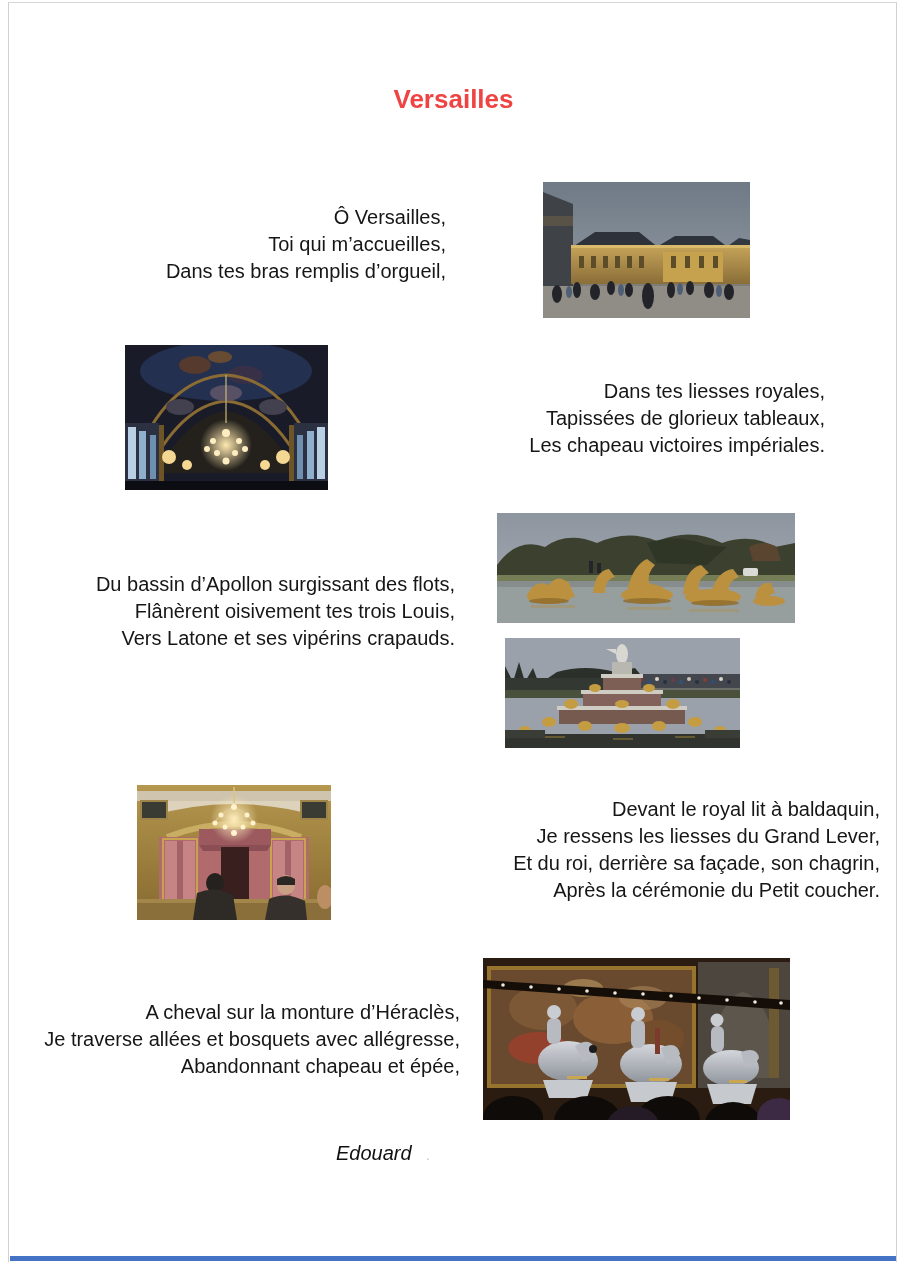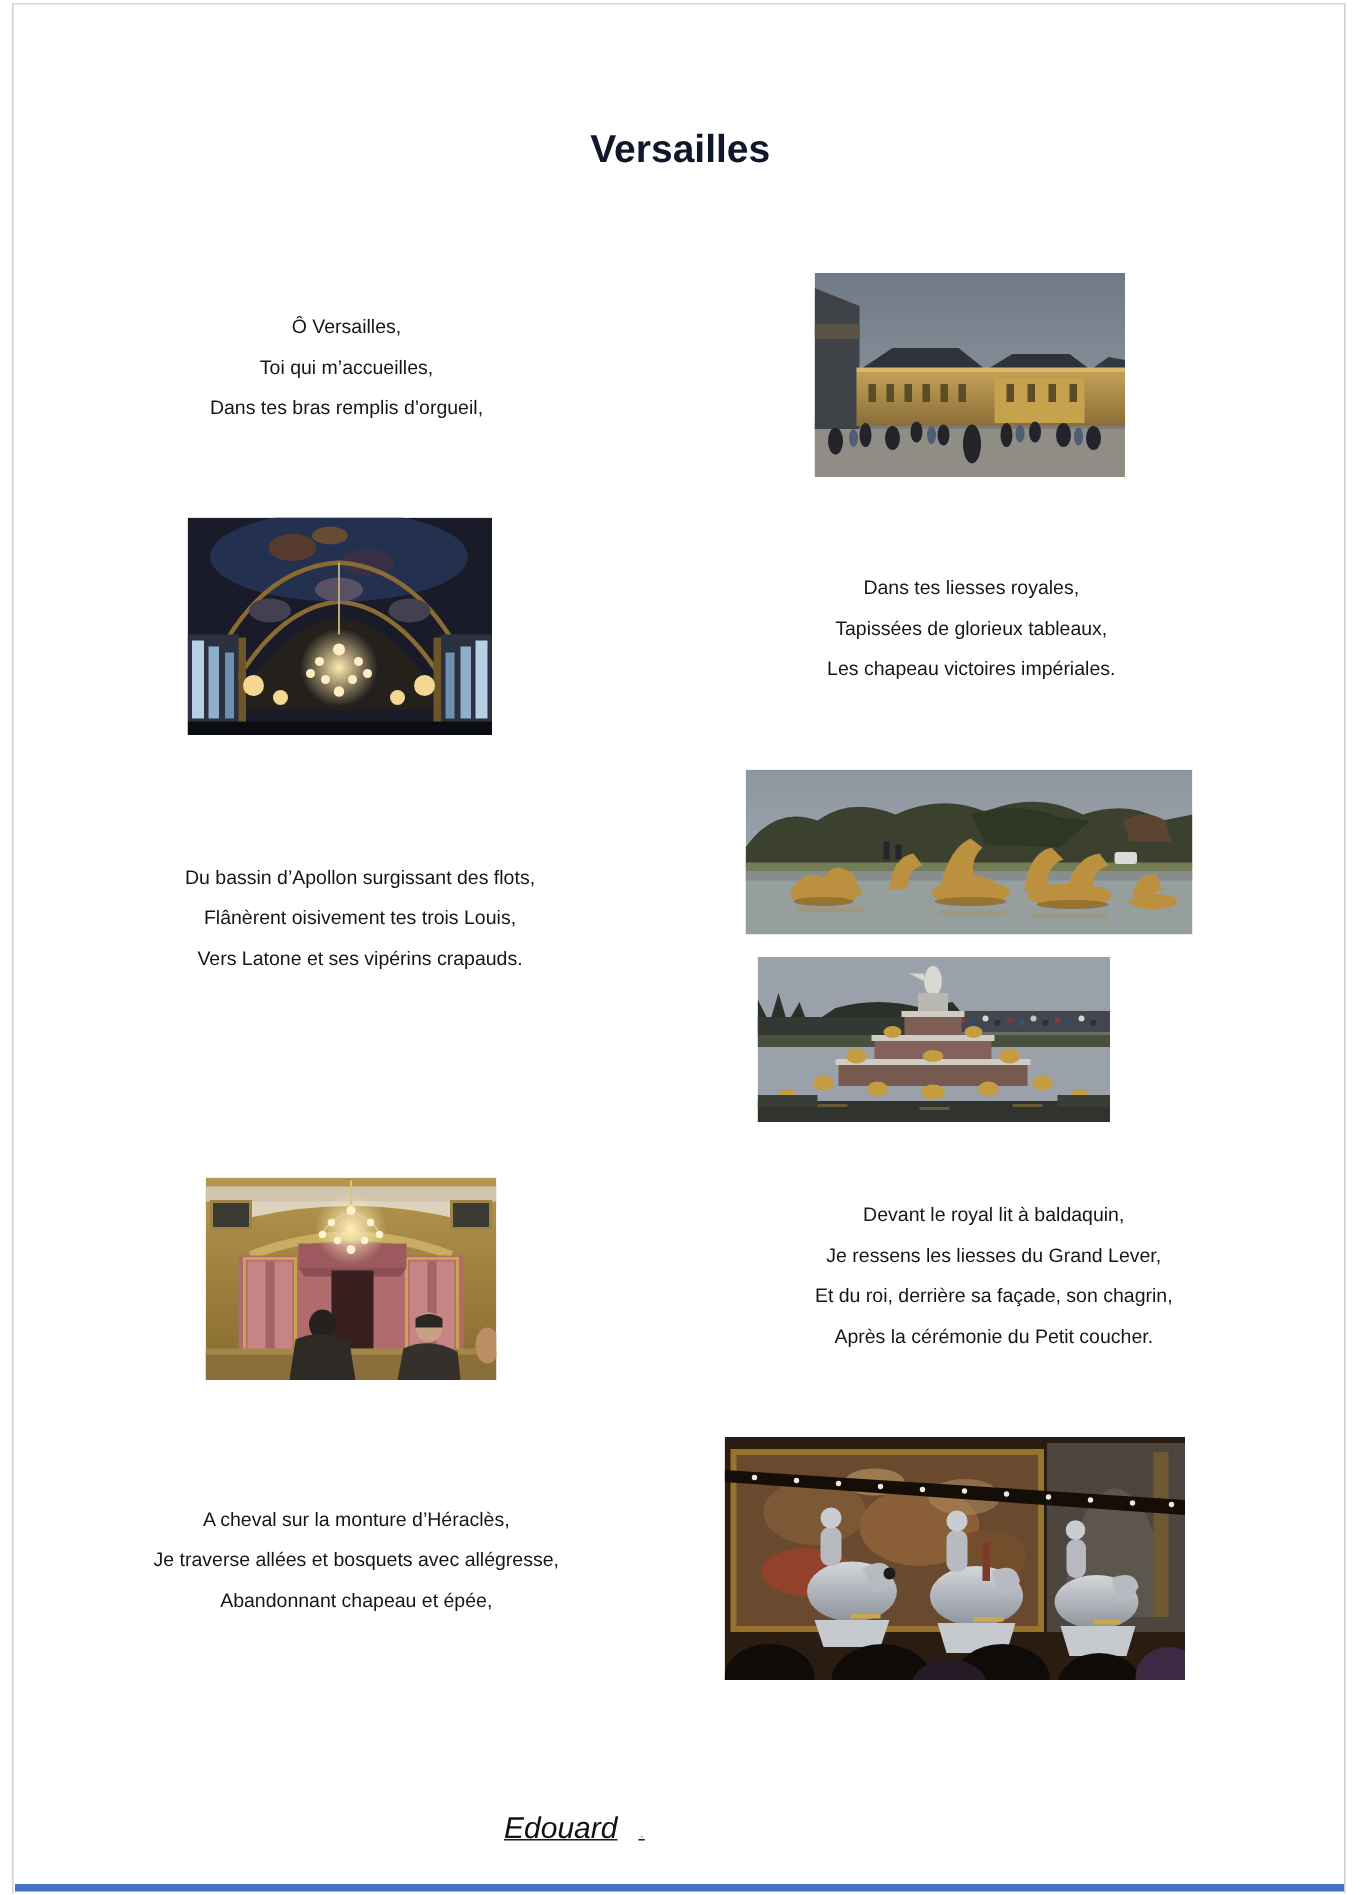--- a/index.html
+++ b/index.html
@@ -7,37 +7,37 @@
     width:907px;height:1263px;position:relative;background:#ffffff;
     font-family:"Liberation Sans","DejaVu Sans",sans-serif;color:#1a1a1a;overflow:hidden;
   }
   .page-frame{
     position:absolute;left:8px;top:2px;width:889px;height:1260px;
     border-top:1px solid #d8d8d8;border-left:1px solid #d0d0d0;border-right:1px solid #d0d0d0;
     background:#ffffff;box-sizing:border-box;
   }
   .title{
     position:absolute;left:0;top:84px;width:907px;margin:0;
-    font-size:26px;font-weight:700;text-align:center;color:#0f172a;
+    font-size:26px;font-weight:700;text-align:center;color:#ef4444;
   }
-  .stanza{position:absolute;text-align:center;font-size:13px;line-height:27px;color:#161616;}
+  .stanza{position:absolute;text-align:right;font-size:20px;line-height:27px;color:#161616;}
   .s1{left:16px;top:204px;width:430px;}
   .s2{left:470px;top:378px;width:355px;}
   .s3{left:25px;top:571px;width:430px;}
   .s4{left:445px;top:796px;width:435px;}
   .s5{left:15px;top:999px;width:445px;}
   figure.photo{position:absolute;margin:0;padding:0;overflow:hidden;}
   figure.photo svg{display:block;width:100%;height:100%;}
   .p1{left:543px;top:182px;width:207px;height:136px;}
   .p2{left:125px;top:345px;width:203px;height:145px;}
   .p3{left:497px;top:513px;width:298px;height:110px;}
   .p4{left:505px;top:638px;width:235px;height:110px;}
   .p5{left:137px;top:785px;width:194px;height:135px;}
   .p6{left:483px;top:958px;width:307px;height:162px;}
-  .signature-row{position:absolute;left:336px;top:1208px;white-space:nowrap;text-decoration:underline;}
+  .signature-row{position:absolute;left:336px;top:1142px;white-space:nowrap;}
   .sig{font-style:italic;font-size:20px;color:#111;}
   .sig-dot{color:#c6c6c6;font-size:15px;margin-left:14px;}
   .bottom-line{position:absolute;left:10px;top:1256px;width:886px;height:5px;background:#4472c4;}
 </style>
 </head>
 <body>
 
 <div class="page-frame"></div>
 
 <h1 class="title">Versailles</h1>

